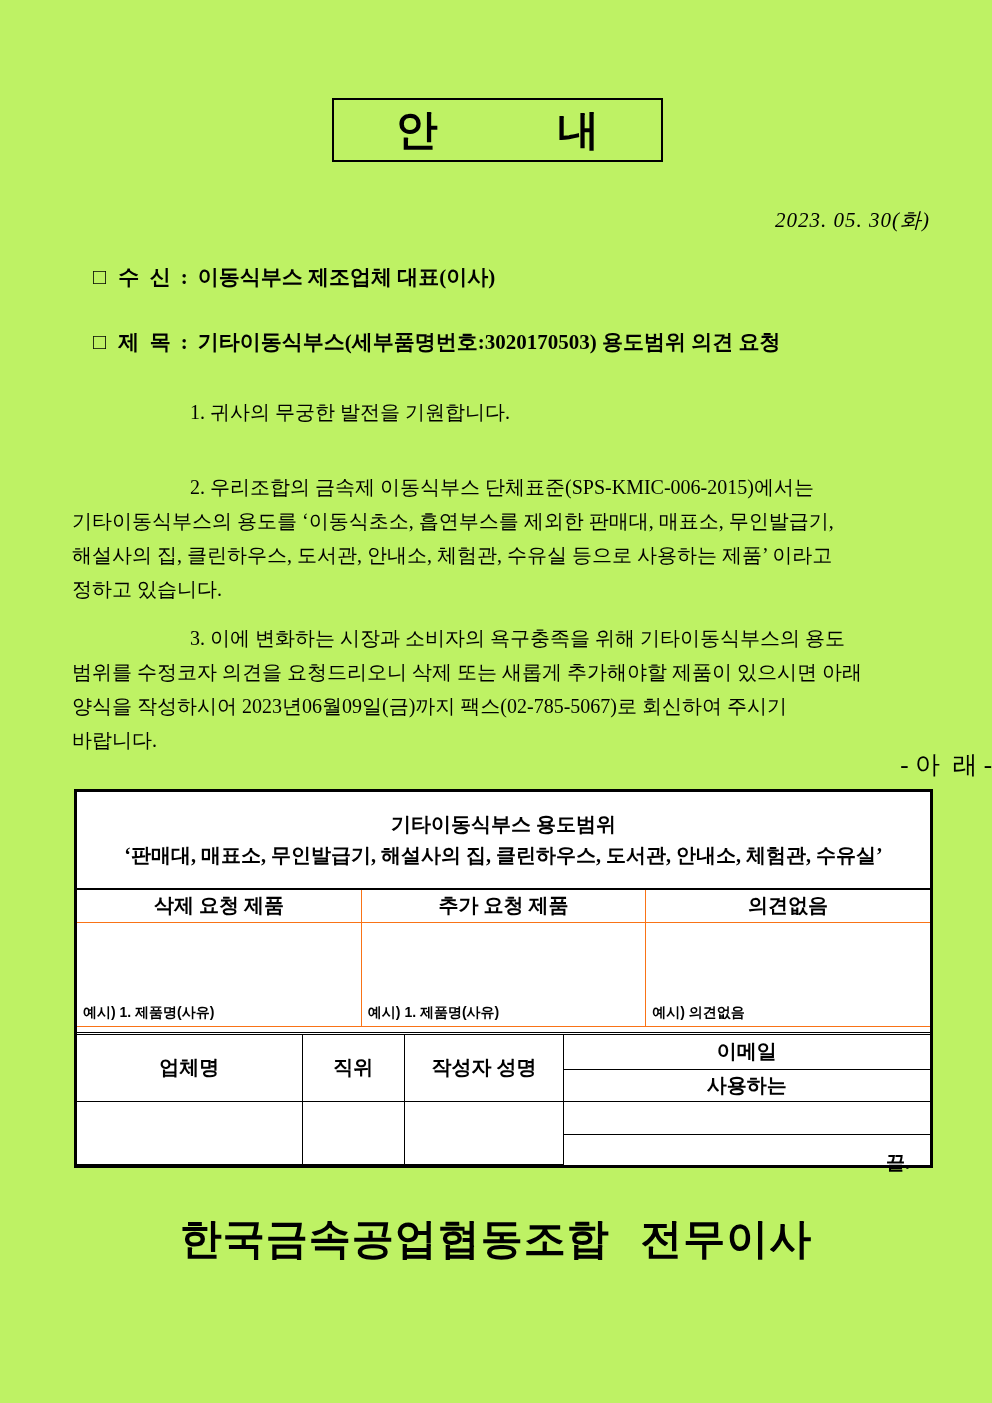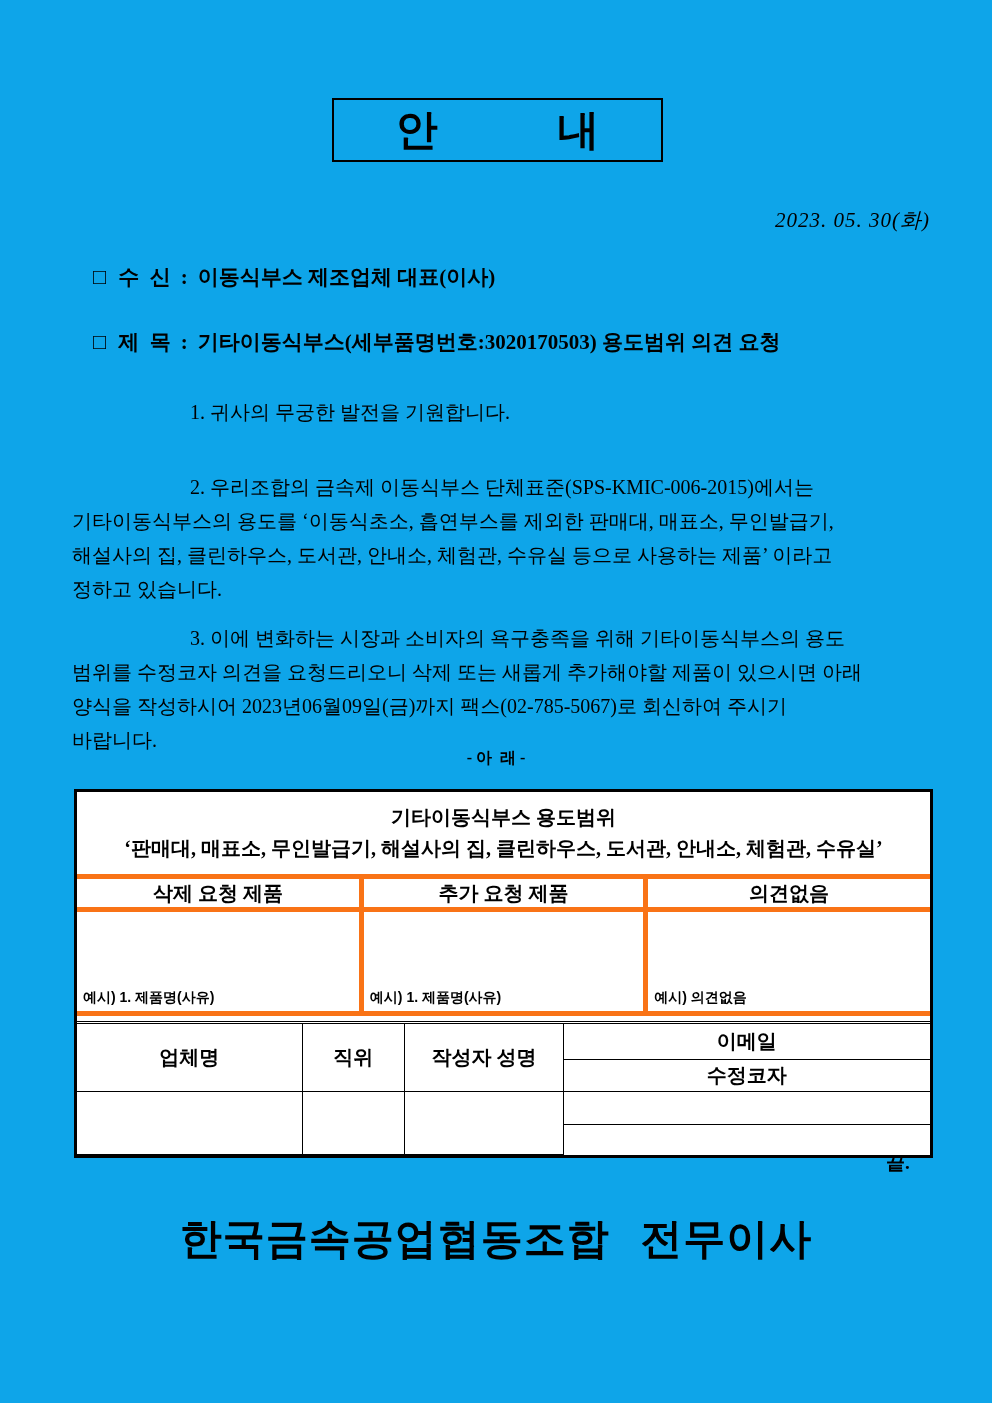--- a/index.html
+++ b/index.html
@@ -1,20 +1,20 @@
 <!DOCTYPE html>
 <html><head>
 <meta charset="utf-8">
 <style>
   * { margin:0; padding:0; box-sizing:border-box; }
   html,body { background:#ffffff; }
   .page {
     position:relative;
     width:992px; height:1403px;
-    background:#0ea5e9; color:#000000;
+    background:#bef264; color:#000000;
     font-family:"Liberation Serif", serif;
     overflow:hidden;
   }
   
   .title-box {
     position:absolute; left:332px; top:98px;
     width:331px; height:64px;
     border:2px solid #000;
     display:flex; align-items:center; justify-content:center;
   }
@@ -41,35 +41,35 @@
   .para {
     position:absolute; left:72px;
     font-size:20px; line-height:34px;
     white-space:pre; text-indent:118px;
   }
   .para-1 { top:395px; }
   .para-2 { top:470px; }
   .para-3 { top:621px; }
   .below-marker {
     position:absolute; top:748px; left:0; width:100%;
-    text-align:center; font-size:16px; font-weight:bold; white-space:pre;
+    text-align:right; font-size:25px; font-weight:normal; white-space:pre;
   }
   
   .form-box {
     position:absolute; left:74px; top:789px;
     width:859px; border:3px solid #000;
     background:#fff;
   }
   table { border-collapse:collapse; width:100%; table-layout:fixed; }
   
-  .t1 th, .t1 td { border:5px solid #f97316; }
+  .t1 th, .t1 td { border:1px solid #f97316; }
   .t1 tr:first-child td { border-top:none; border-left:none; border-right:none; border-bottom:2px solid #000; }
   .t1 th:first-child, .t1 td:first-child { border-left:none; }
   .t1 th:last-child,  .t1 td:last-child  { border-right:none; }
-  .t1-head { height:71px; text-align:center; vertical-align:middle; padding:10px 4px; }
+  .t1-head { height:71px; text-align:center; vertical-align:middle; padding:17px 4px; }
   .t1-head .tline1 { font-size:20px; font-weight:bold; line-height:30px; }
   .t1-head .tline2 { font-size:20px; font-weight:bold; line-height:32px; white-space:nowrap; }
   .t1 .col-head th { height:33px; font-size:20px; font-weight:bold; text-align:center; vertical-align:middle; }
   .t1 .example-row td { height:104px; vertical-align:bottom; text-align:left; padding:4px 6px; }
   .example-hint {
     font-family:"Liberation Sans", sans-serif;
     font-size:14px; color:#000; white-space:pre;font-weight:bold;
   }
   
   .table-divider {
@@ -167,21 +167,21 @@
           <col style="width:43%">
       </colgroup>
       <tbody>
           <tr class="row-h1">
         <th rowspan="2">업체명</th>
         <th rowspan="2">직위</th>
         <th rowspan="2">작성자 성명</th>
         <th class="last-col">이메일</th>
       </tr>
       <tr class="row-h2">
-        <th class="last-col">수정코자</th>
+        <th class="last-col">사용하는</th>
       </tr>
       <tr class="row-h3">
         <td rowspan="2"></td>
         <td rowspan="2"></td>
         <td rowspan="2"></td>
         <td class="last-col"></td>
       </tr>
       <tr class="row-h4">
         <td class="last-col"></td>
       </tr>

